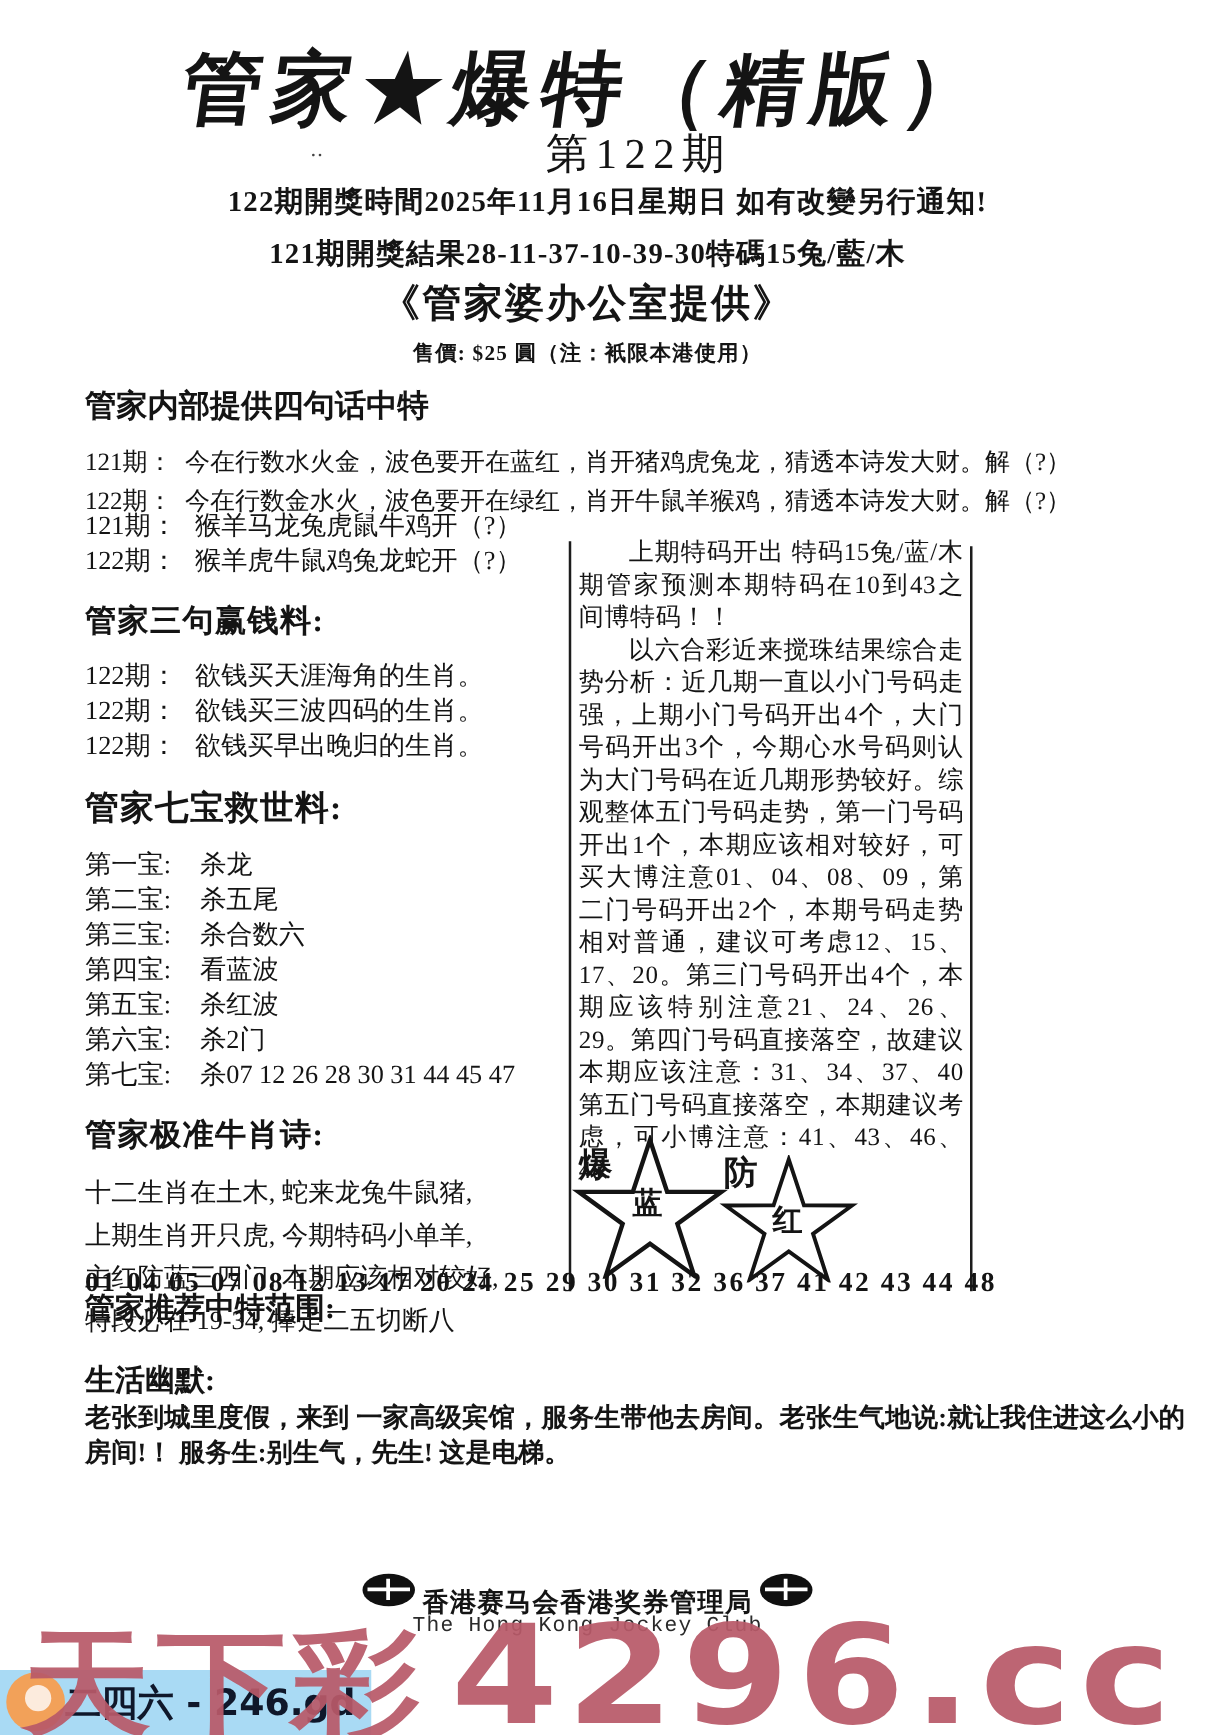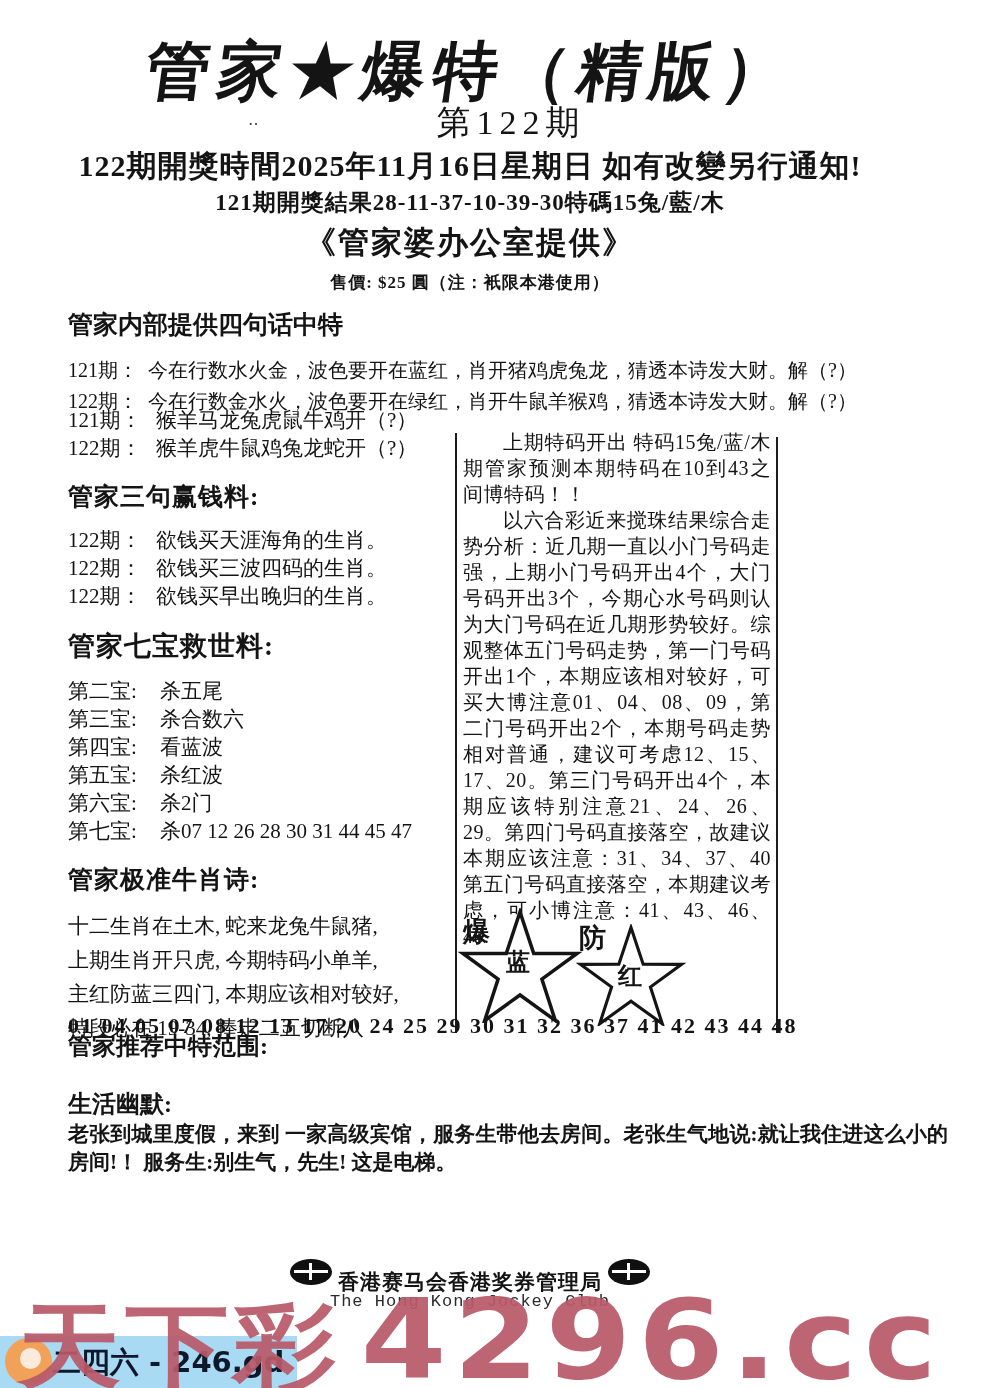--- a/index.html
+++ b/index.html
@@ -10,21 +10,21 @@
   }
   .abs { position:absolute; }
   .ctr { left:0; width:940px; text-align:center; }
 
   .main-title {
     top:28px; font-size:64px; font-weight:900; letter-spacing:8px;
     transform:skewX(-8deg); white-space:nowrap;
   }
   .scan-dots { left:248px; top:110px; font-size:16px; color:#444; letter-spacing:2px; }
   .issue { top:100px; font-size:34px; letter-spacing:6px;padding-left:41px; }
-  .info1 { top:146px; font-size:30px; font-weight:bold; letter-spacing:1px; }
+  .info1 { top:146px; font-size:23px; font-weight:bold; letter-spacing:1px;padding-left:16px; }
   .info2 { top:187px; font-size:23px; font-weight:bold; letter-spacing:1px; }
   .provider { top:222px; font-size:31px; font-weight:600; letter-spacing:2px; }
   .price { top:271px; font-size:17px; font-weight:bold; letter-spacing:1px; }
 
   .sec-four { left:68px; top:308px; width:880px; }
   .h1 { font-size:25px; font-weight:bold; margin:0 0 14px 0; }
   .four-row { font-size:20px; line-height:31px; }
   .four-row .pl { margin-right:10px; }
 
   .leftcol { left:68px; top:406px; width:390px; }
@@ -122,20 +122,24 @@
           <span>欲钱买三波四码的生肖。</span>
         </div>
       <div class="row">
           <span class="pl">122期：</span>
           <span>欲钱买早出晚归的生肖。</span>
         </div>
     </div>
 
     <div class="blk trea">
       <div class="h2 big">管家七宝救世料:</div>
+      <div class="row">
+          <span class="pl">第一宝:</span>
+          <span>杀龙</span>
+        </div>
       <div class="row">
           <span class="pl">第二宝:</span>
           <span>杀五尾</span>
         </div>
       <div class="row">
           <span class="pl">第三宝:</span>
           <span>杀合数六</span>
         </div>
       <div class="row">
           <span class="pl">第四宝:</span>

